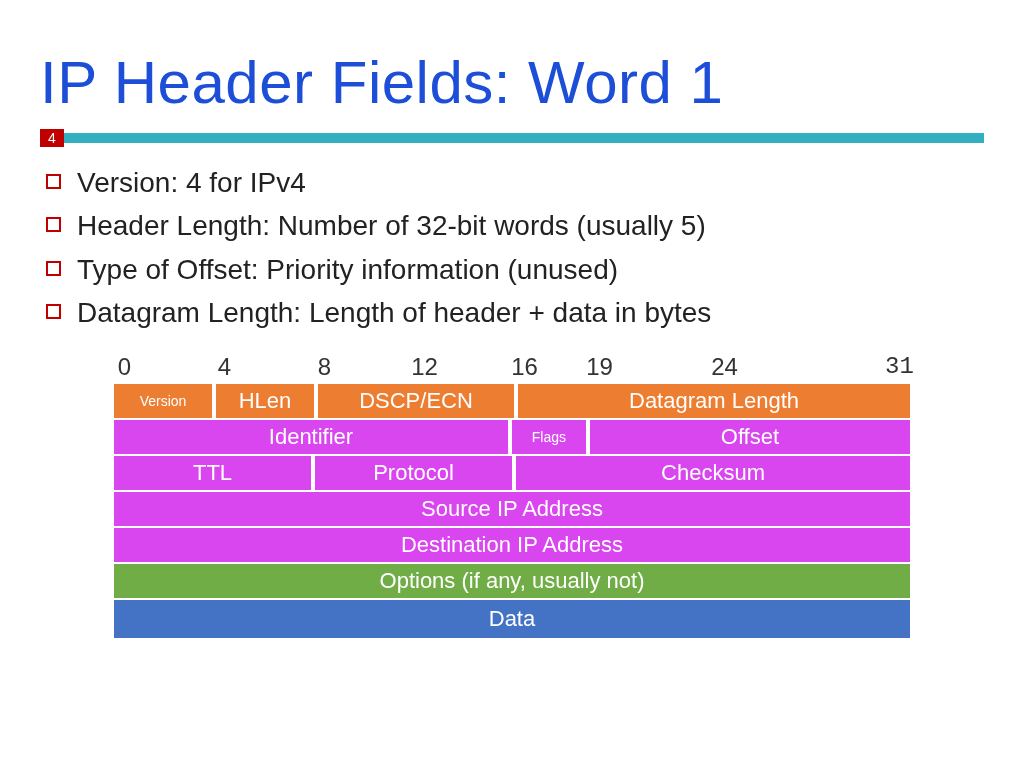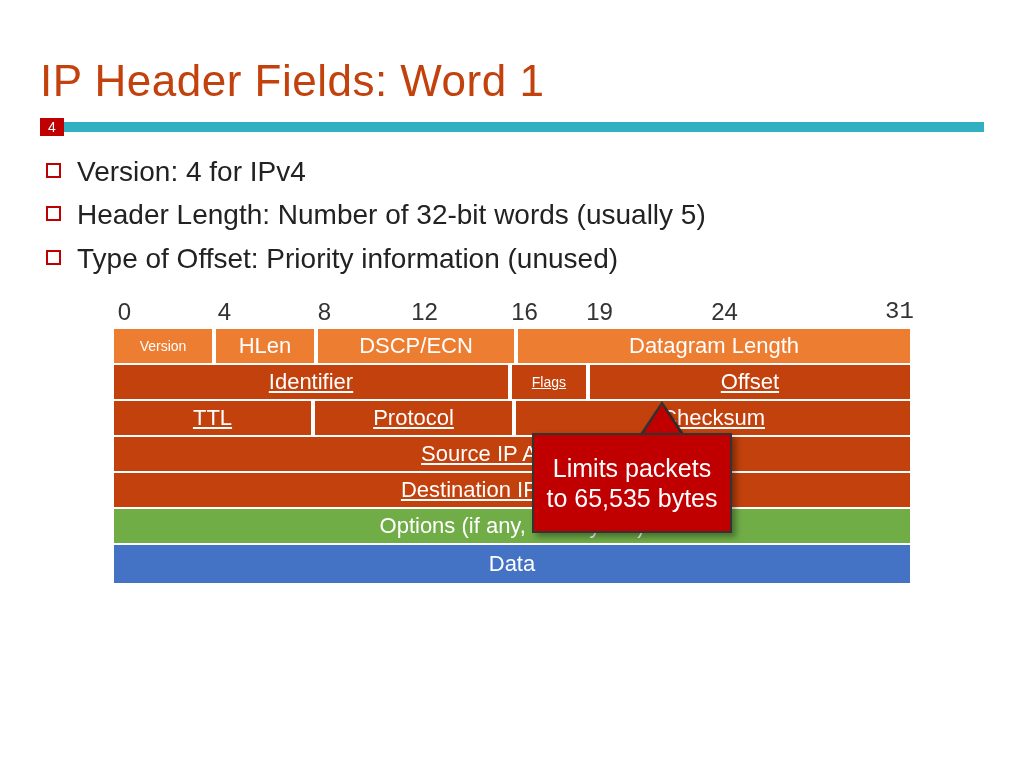--- a/index.html
+++ b/index.html
@@ -9,24 +9,24 @@
     height: 768px;
     font-family: "Segoe UI Light", "Segoe UI", "Helvetica Neue", Arial, sans-serif;
     background: #fff;
     color: #595959;
     overflow: hidden;
   }
 
   .slide { padding: 40px 40px 0 40px; }
 
   .title {
-    font-size: 44px;
-    font-weight: 300;
-    color: #c2410c;
-    margin: 16px 0 12px 0;
+    font-size: 60px;
+    font-weight: 300;
+    color: #1d4ed8;
+    margin: 8px 0 12px 0;
     letter-spacing: .5px;
   }
 
   .hr-row {
     display: flex;
     align-items: center;
     height: 18px;
     margin-bottom: 14px;
   }
   .page-badge {
@@ -88,21 +88,21 @@
     font-size: 22px;
     font-weight: 300;
     border: 2px solid #fff;
     border-top-width: 1px;
     border-bottom-width: 1px;
     overflow: hidden;
   }
   .cell.sm { font-size: 14px; }
 
   .c-orange { background: #ed7d31; }
-  .c-teal   { background: #c2410c; text-decoration: underline; }
+  .c-teal   { background: #d946ef; }
   .c-green  { background: #70ad47; }
   .c-blue   { background: #4472c4; }
 
   .callout {
     position: absolute;
     left: 420px;
     top: 111px;
     width: 206px;
     height: 130px;
     pointer-events: none;
@@ -160,20 +160,24 @@
       <span class="bullet-box"></span>
       <span>Version: 4 for IPv4</span>
     </div>
     <div class="bullet-row">
       <span class="bullet-box"></span>
       <span>Header Length: Number of 32-bit words (usually 5)</span>
     </div>
     <div class="bullet-row">
       <span class="bullet-box"></span>
       <span>Type of Offset: Priority information (unused)</span>
+    </div>
+    <div class="bullet-row">
+      <span class="bullet-box"></span>
+      <span>Datagram Length: Length of header + data in bytes</span>
     </div>
   </div>
 
   <div class="diagram-wrap">
 
     <div class="bit-ruler" id="bit-ruler">
         <span class="bit-tick" style="left: 12.5px;">0</span>
         <span class="bit-tick" style="left: 112.5px;">4</span>
         <span class="bit-tick" style="left: 212.5px;">8</span>
         <span class="bit-tick" style="left: 312.5px; text-align: center;">12</span>
@@ -215,20 +219,15 @@
       <div class="ip-row">
         <div class="cell c-green" style="flex:32">Options (if any, usually not)</div>
       </div>
 
       <div class="ip-row" style="height:40px">
         <div class="cell c-blue" style="flex:32">Data</div>
       </div>
 
     </div>
 
-    <div class="callout">
-      <div class="callout-tail-outline"></div>
-      <div class="callout-tail"></div>
-      <div class="callout-body">Limits packets to 65,535 bytes</div>
-    </div>
 
   </div>
 </div>
 
 </body></html>

